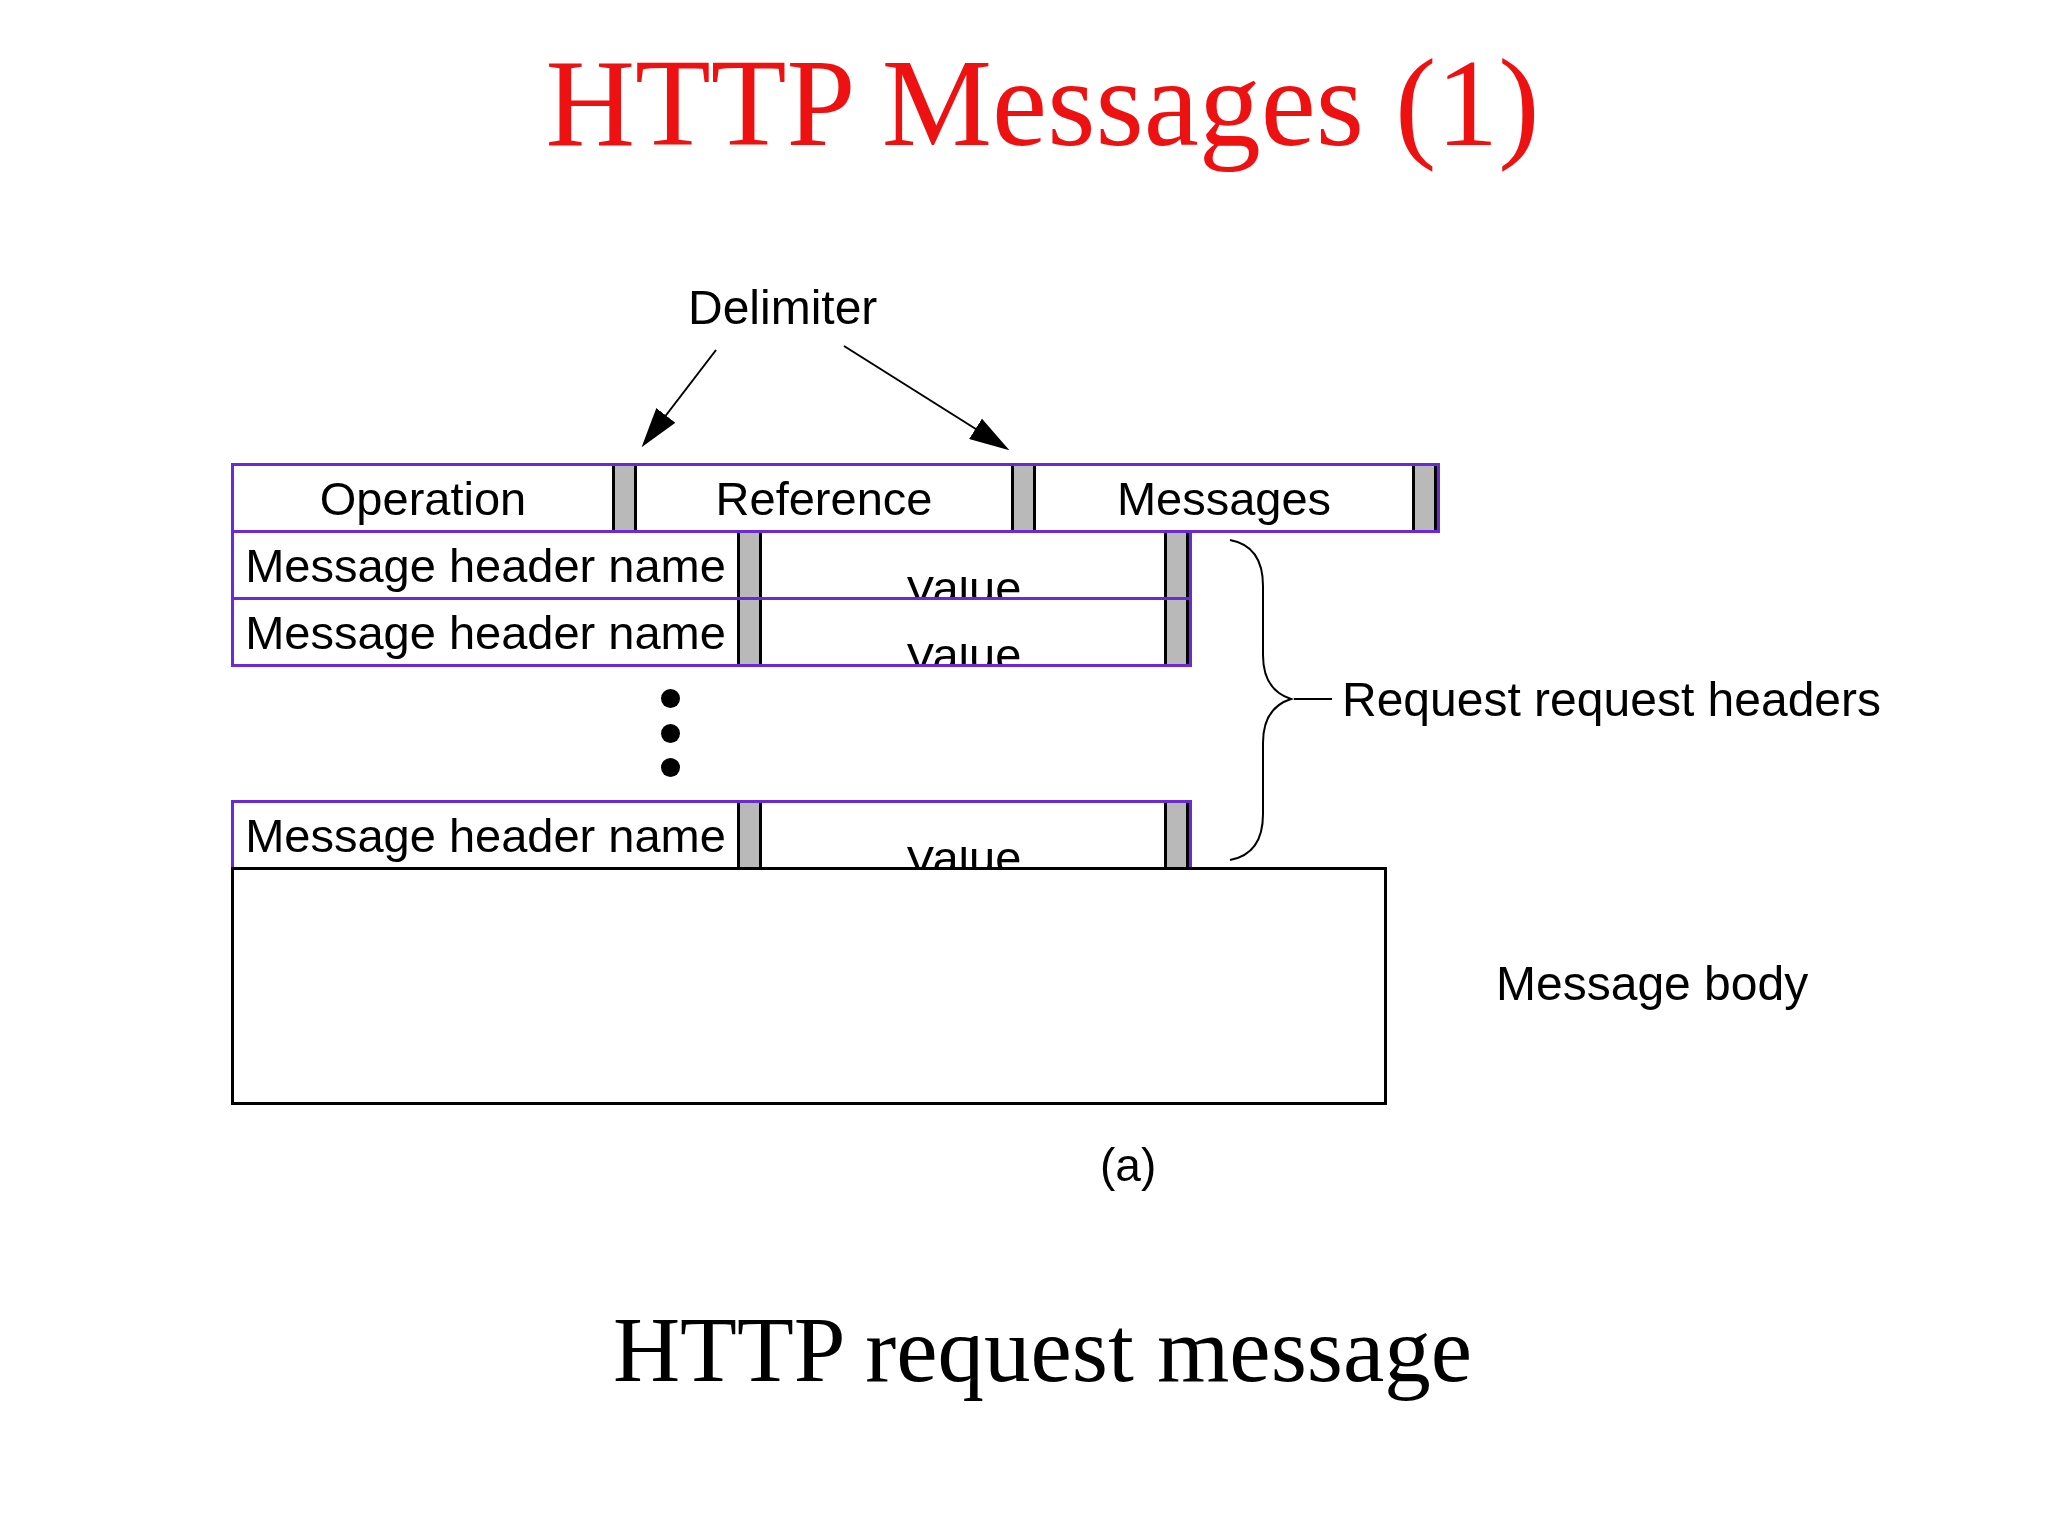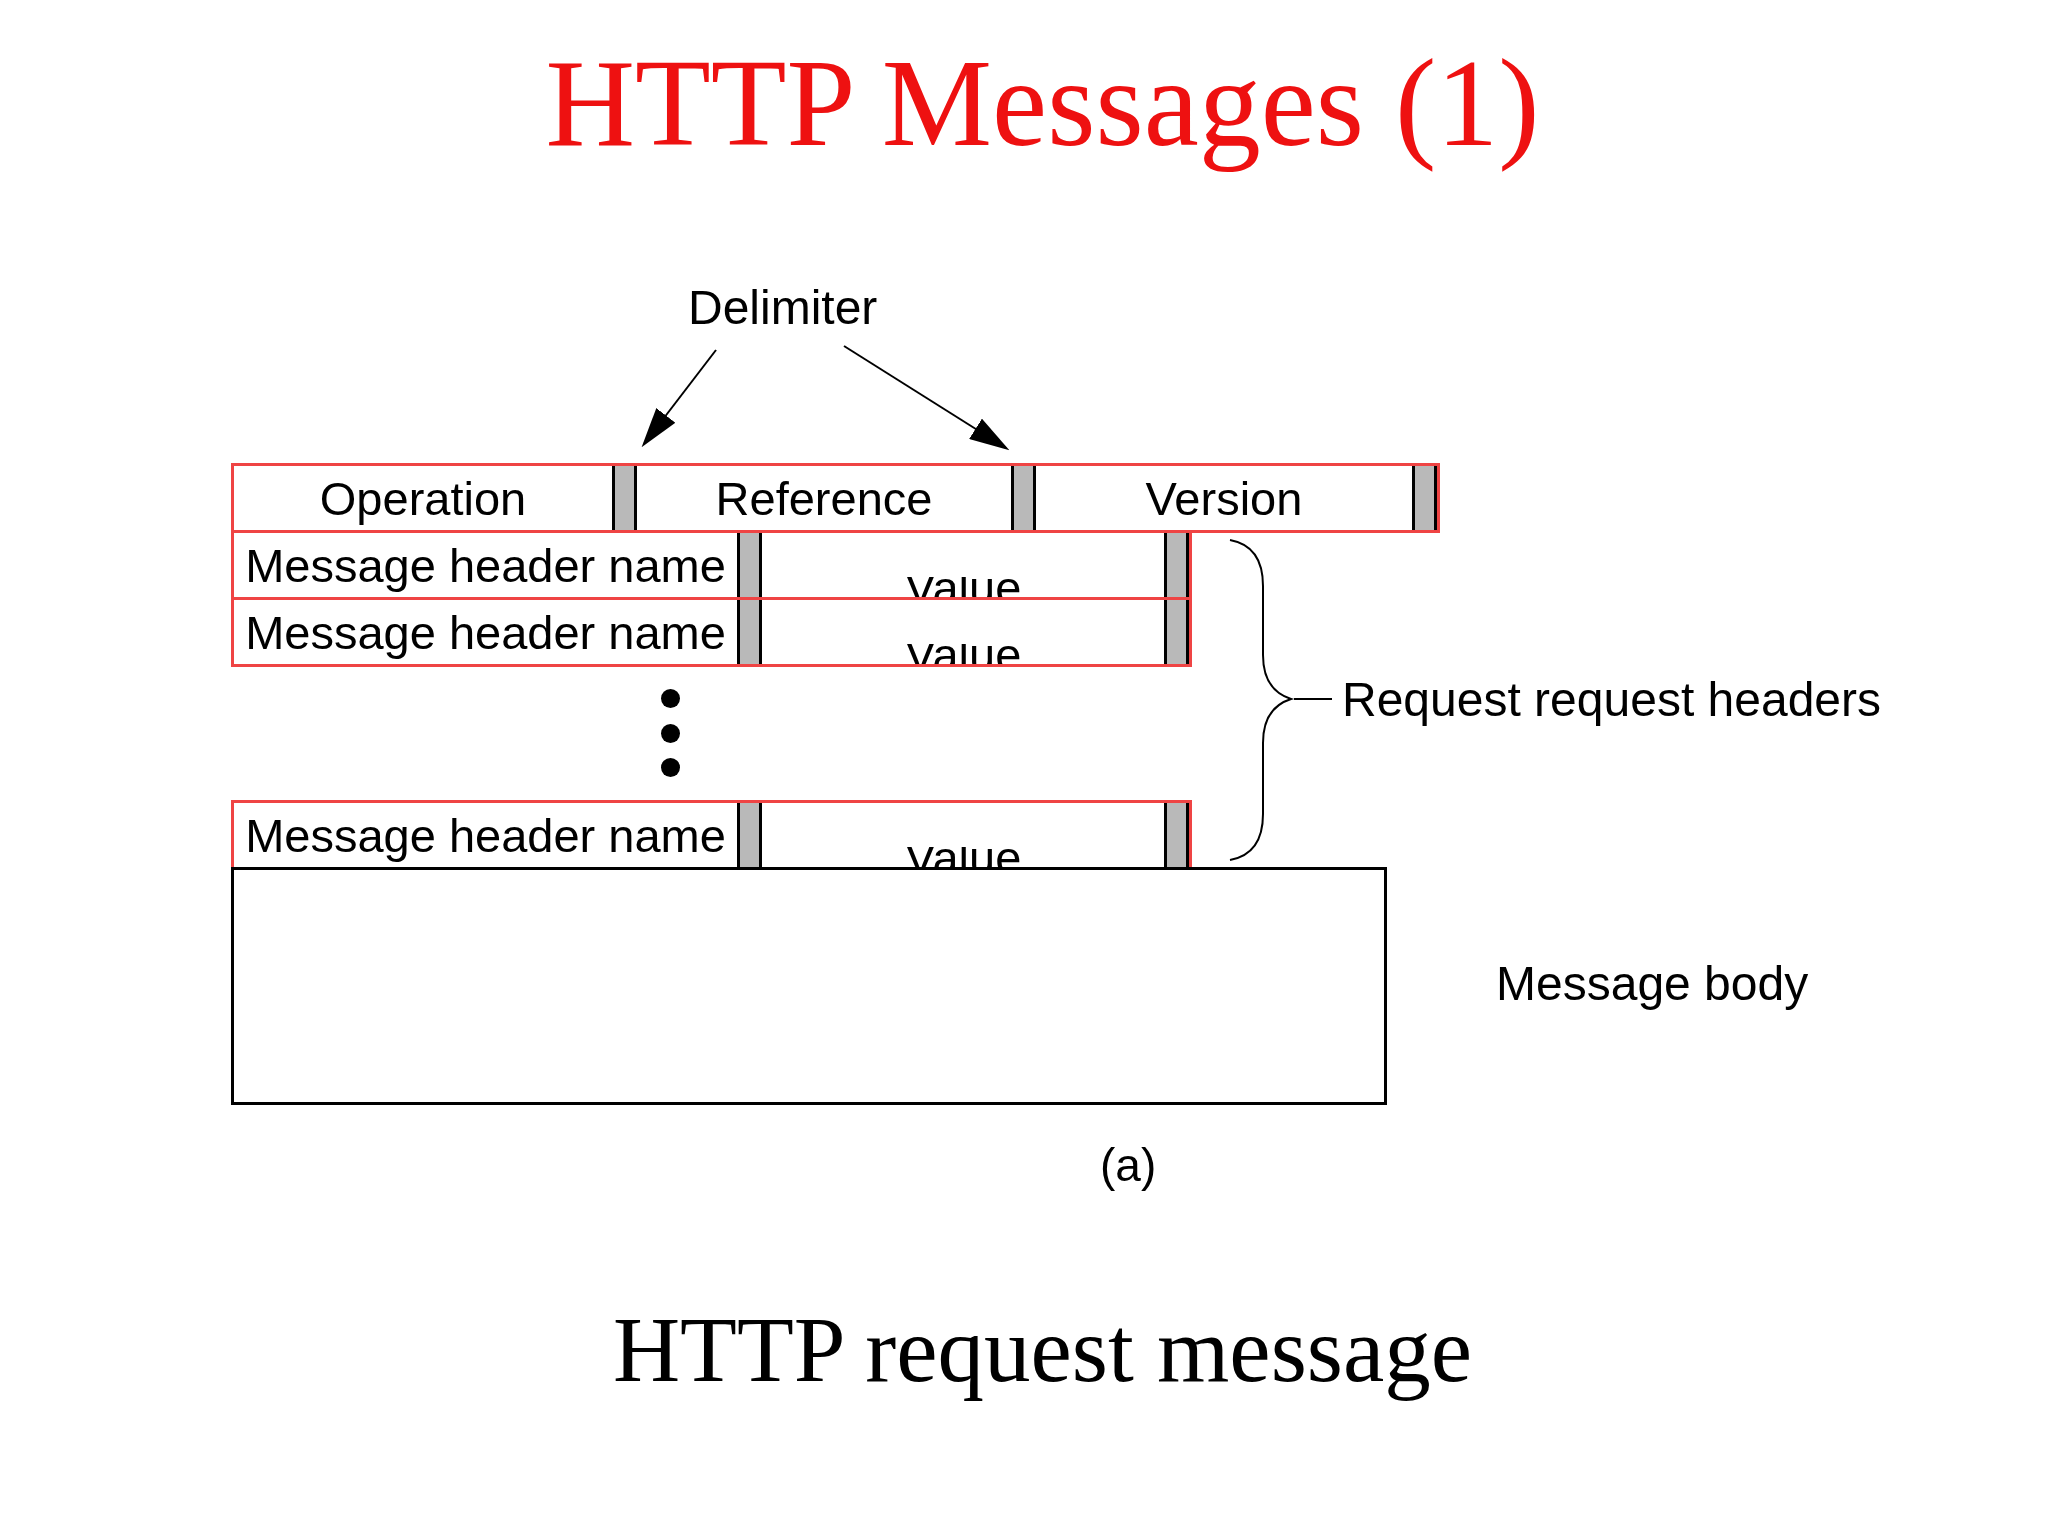--- a/index.html
+++ b/index.html
@@ -46,21 +46,21 @@
     top: 0;
     width: 2048px;
     height: 1536px;
     pointer-events: none;
   }
   .row {
     position: absolute;
     display: flex;
     align-items: stretch;
     box-sizing: border-box;
-    border: 3px solid #ef4444;
+    border: 3px solid #6d28d9;
     background: #ffffff;
   }
   .cell {
     display: flex;
     align-items: center;
     justify-content: center;
     box-sizing: border-box;
     font-size: 47px;
     white-space: nowrap;
     overflow: hidden;
@@ -138,21 +138,21 @@
     <line x1="844" y1="346" x2="1006" y2="448" stroke="#000000" stroke-width="2" marker-end="url(#arrowhead)"></line>
     <path d="M 1230 540 Q 1263 546 1263 586 L 1263 655 Q 1263 690 1291 699 Q 1263 708 1263 743 L 1263 814 Q 1263 854 1230 860" fill="none" stroke="#000000" stroke-width="2"></path>
     <line x1="1294" y1="699" x2="1332" y2="699" stroke="#000000" stroke-width="2"></line>
   </svg>
 
   <div class="row row-request-line">
     <div class="cell w-operation">Operation</div>
     <div class="cell delim w-delim-a"></div>
     <div class="cell w-reference">Reference</div>
     <div class="cell delim w-delim-a"></div>
-    <div class="cell w-version">Version</div>
+    <div class="cell w-version">Messages</div>
     <div class="cell delim w-delim-a"></div>
   </div>
 
   <div class="row row-header-1">
     <div class="cell w-header-name">Message header name</div>
     <div class="cell delim w-delim-a"></div>
     <div class="cell w-value">Value</div>
     <div class="cell delim w-delim-a"></div>
   </div>
 

